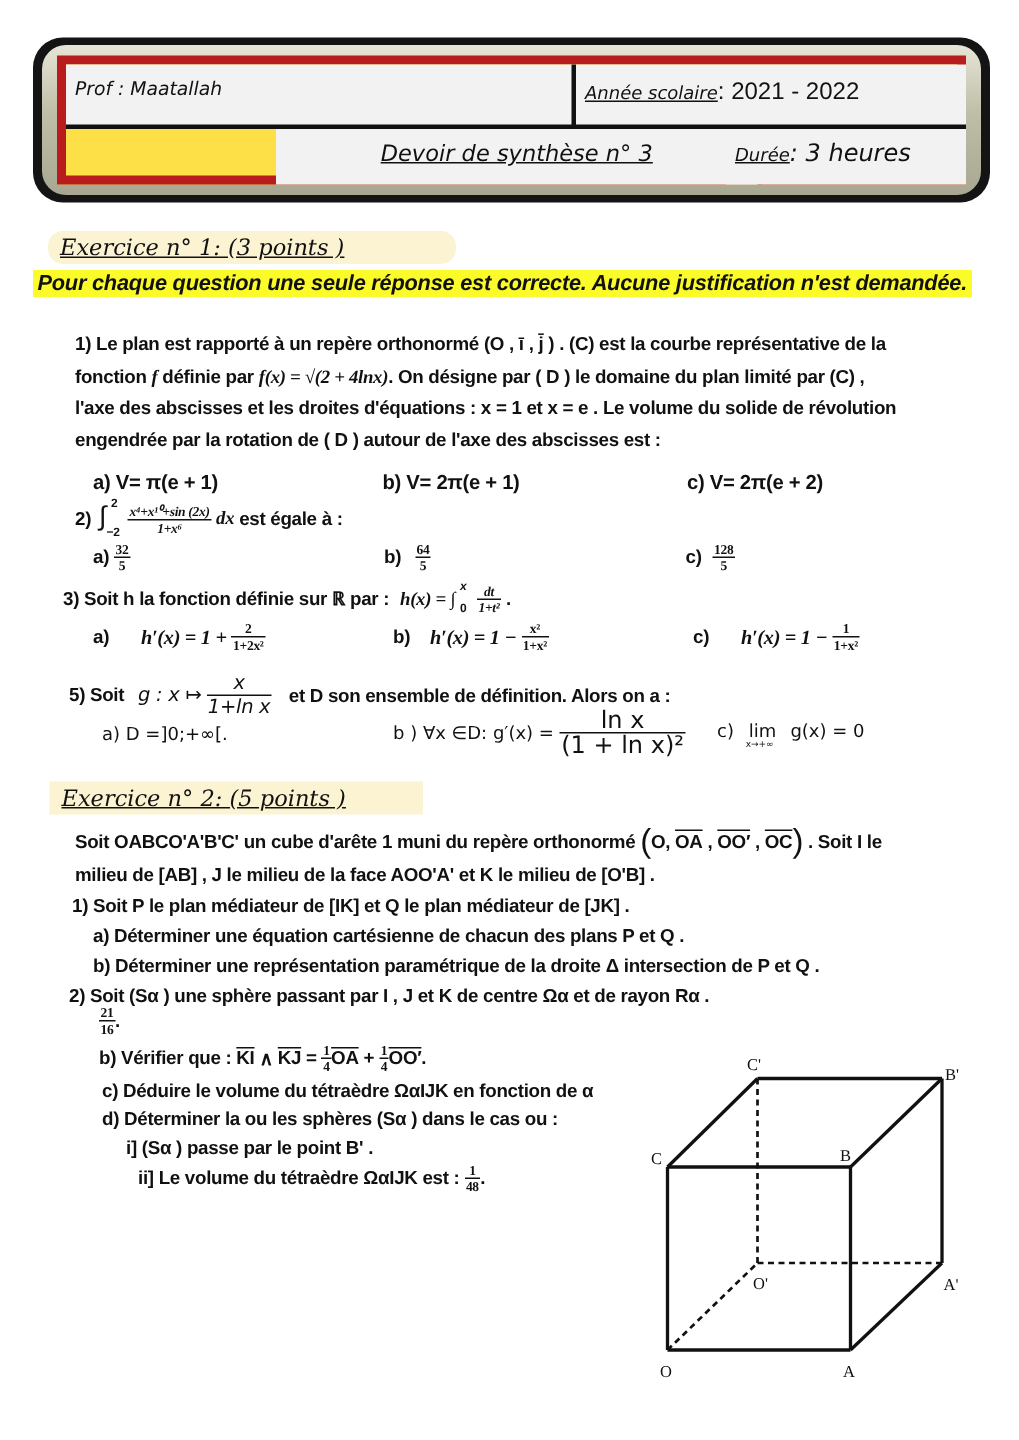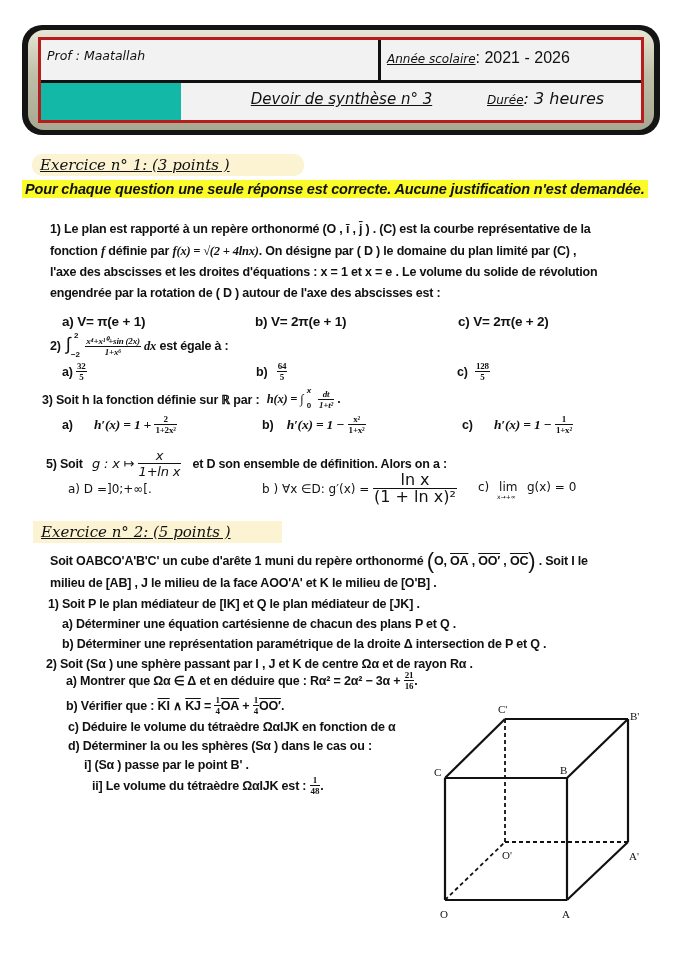--- a/index.html
+++ b/index.html
@@ -5,22 +5,22 @@
   html, body { margin: 0; padding: 0; background: #ffffff; }
   body { width: 679px; height: 960px; position: relative; overflow: hidden;
          font-family: "Liberation Serif", "DejaVu Serif", serif; color: #111; }
   .abs { position: absolute; }
 
   
   .frame-outer { left: 22px; top: 25px; width: 638px; height: 110px; border-radius: 20px;
     background: #141414; }
   .frame-mid { left: 28px; top: 30px; width: 626px; height: 100px; border-radius: 16px;
     background: linear-gradient(180deg, #e7e6d6 0%, #bfbea8 45%, #a8a792 100%); }
-  .frame-inner { left: 38px; top: 37px; width: 606px; height: 86px; background: #14b8a6;
-    border: 3px solid #b91c1c; box-sizing: border-box; }
+  .frame-inner { left: 38px; top: 37px; width: 606px; height: 86px; background: #fde047;
+    border: 6px solid #b91c1c; box-sizing: border-box; }
   .cell { position: absolute; border-color: #111; border-style: solid; border-width: 0; box-sizing: border-box;
     background: #f2f2f2; font-family: "DejaVu Sans", sans-serif; font-style: italic; }
   .hlabel { text-decoration: underline; font-size: 12px; }
   .hval { font-size: 16px; }
 
   
   .ex-head { background: #fbf3d2; font-family: "DejaVu Serif", serif; font-style: italic;
     font-size: 15px; padding: 2px 8px 2px 8px; }
   .ex-head span { text-decoration: underline; }
   .instr { background: #fbfb2a; font-family: "Liberation Sans", sans-serif; font-style: italic;
@@ -39,21 +39,21 @@
 </head>
 <body>
 
 <div class="abs frame-outer"></div>
 <div class="abs frame-mid"></div>
 <div class="abs frame-inner">
   <div class="cell" style="left:0;top:0;width:340px;height:43px;border-right-width:3px;border-bottom-width:3px;padding:5px 6px;">
     <span style="font-size:12.5px;">Prof : Maatallah</span>
   </div>
   <div class="cell" style="left:340px;top:0;width:260px;height:43px;border-bottom-width:3px;padding:8px 6px;">
-    <span class="hlabel">Année scolaire</span><span class="hval" style="font-style:normal;font-family:'Liberation Sans',sans-serif;font-size:16px;">: 2021  - 2026</span>
+    <span class="hlabel">Année scolaire</span><span class="hval" style="font-style:normal;font-family:'Liberation Sans',sans-serif;font-size:16px;">: 2021  - 2022</span>
   </div>
   <div class="cell" style="left:140px;top:43px;width:324px;height:37px;border-right-width:3px;padding:6px 0;text-align:center;">
     <span style="font-size:15px;text-decoration:underline;">Devoir de synthèse   n° 3</span>
   </div>
   <div class="cell" style="left:440px;top:43px;width:160px;height:37px;padding:6px 6px;">
     <span class="hlabel">Durée</span><span class="hval">: 3 heures</span>
   </div>
 </div>
 
 <div class="abs ex-head" style="left:32px;top:154px;width:256px;border-radius:10px;">
@@ -155,21 +155,20 @@
   <span style="vertical-align:middle;">Soit OABCO'A'B'C' un cube d'arête 1 muni du repère orthonormé </span><span style="vertical-align:middle;font-size:22px;font-weight:normal;">(</span><span style="vertical-align:middle;">O, </span><span class="ovl" style="vertical-align:middle;">OA</span><span style="vertical-align:middle;"> , </span><span class="ovl" style="vertical-align:middle;">OO′</span><span style="vertical-align:middle;"> , </span><span class="ovl" style="vertical-align:middle;">OC</span><span style="vertical-align:middle;font-size:22px;font-weight:normal;">)</span><span style="vertical-align:middle;"> . Soit I le</span>
 </div>
 <div class="abs t" style="left:50px;top:576px;">milieu de [AB] , J le milieu de la face AOO'A' et K le milieu de [O'B] .</div>
 
 <div class="abs t" style="left:48px;top:597px;">1)   Soit P le plan médiateur de [IK] et Q le plan médiateur de [JK] .</div>
 <div class="abs t" style="left:62px;top:617px;">a)  Déterminer une équation cartésienne de chacun des plans P et Q .</div>
 <div class="abs t" style="left:62px;top:637px;">b)  Déterminer  une représentation paramétrique de la droite Δ intersection de P et Q  .</div>
 <div class="abs t" style="left:46px;top:657px;">2)  Soit (Sα ) une sphère passant par I , J et K de centre Ωα et de rayon Rα  .</div>
 
 <div class="abs t" style="left:66px;top:670px;">
-  <span style="vertical-align:middle;">a)  Montrer que Ωα ∈ Δ et en déduire que : Rα² = 2α² − 3α +</span>
   <span class="frac"><span class="num">21</span><span class="den">16</span></span><span style="vertical-align:middle;">.</span>
 </div>
 <div class="abs t" style="left:66px;top:695px;">
   <span style="vertical-align:middle;">b)  Vérifier que :</span>
   <span class="ovl" style="vertical-align:middle;">KI</span><span style="vertical-align:middle;"> ∧ </span><span class="ovl" style="vertical-align:middle;">KJ</span><span style="vertical-align:middle;"> = </span><span class="frac"><span class="num">1</span><span class="den">4</span></span><span class="ovl" style="vertical-align:middle;">OA</span><span style="vertical-align:middle;"> + </span><span class="frac"><span class="num">1</span><span class="den">4</span></span><span class="ovl" style="vertical-align:middle;">OO′</span><span style="vertical-align:middle;">.</span>
 </div>
 <div class="abs t" style="left:68px;top:720px;">c)   Déduire le volume du tétraèdre  ΩαIJK  en fonction de α</div>
 <div class="abs t" style="left:68px;top:739px;">d)  Déterminer la ou les sphères (Sα ) dans le cas ou :</div>
 <div class="abs t" style="left:84px;top:758px;">i]   (Sα ) passe par le point B' .</div>
 <div class="abs t" style="left:92px;top:775px;">

